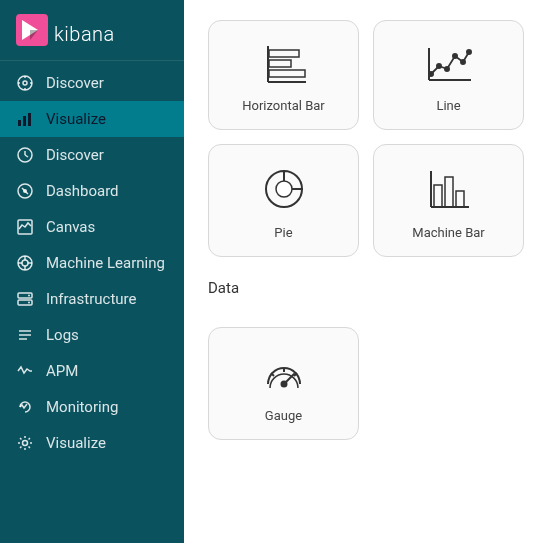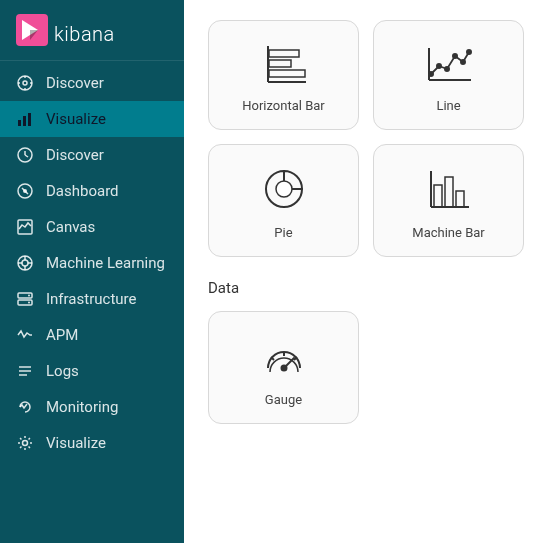--- a/index.html
+++ b/index.html
@@ -73,21 +73,21 @@
     .main {
       flex: 1;
       background: #fff;
       overflow-y: auto;
       padding: 20px 24px;
     }
 
     .section-title {
       font-size: 15px;
       color: #333;
-      margin-bottom: 14px;
+      margin-bottom: 30px;
       font-weight: 400;
     }
 
     .cards-grid {
       display: grid;
       grid-template-columns: 1fr 1fr;
       gap: 14px;
       margin-bottom: 22px;
     }
 
@@ -209,35 +209,35 @@
         <circle cx="12" cy="4.5" r="1" fill="currentColor" stroke="none"></circle>
         <circle cx="12" cy="11.5" r="1" fill="currentColor" stroke="none"></circle>
       </svg>
     </span>
     <span>Infrastructure</span>
   </div>
 
   <div class="sidebar-item">
     <span class="icon">
       <svg width="16" height="16" viewBox="0 0 16 16" fill="none" stroke="currentColor" stroke-width="1.5">
-        <polyline points="1,8 4,4 7,10 10,6 13,8 15,8"></polyline>
-      </svg>
-    </span>
-    <span>APM</span>
-  </div>
-
-  <div class="sidebar-item">
-    <span class="icon">
-      <svg width="16" height="16" viewBox="0 0 16 16" fill="none" stroke="currentColor" stroke-width="1.5">
         <line x1="2" y1="4" x2="14" y2="4"></line>
         <line x1="2" y1="8" x2="14" y2="8"></line>
         <line x1="2" y1="12" x2="10" y2="12"></line>
       </svg>
     </span>
     <span>Logs</span>
+  </div>
+
+  <div class="sidebar-item">
+    <span class="icon">
+      <svg width="16" height="16" viewBox="0 0 16 16" fill="none" stroke="currentColor" stroke-width="1.5">
+        <polyline points="1,8 4,4 7,10 10,6 13,8 15,8"></polyline>
+      </svg>
+    </span>
+    <span>APM</span>
   </div>
 
 
   <div class="sidebar-item">
     <span class="icon">
       <svg width="16" height="16" viewBox="0 0 16 16" fill="none" stroke="currentColor" stroke-width="1.5">
         <path d="M8 13A5 5 0 1 0 3 8"></path>
         <polyline points="3,8 5,6 7,9 10,5"></polyline>
       </svg>
     </span>

